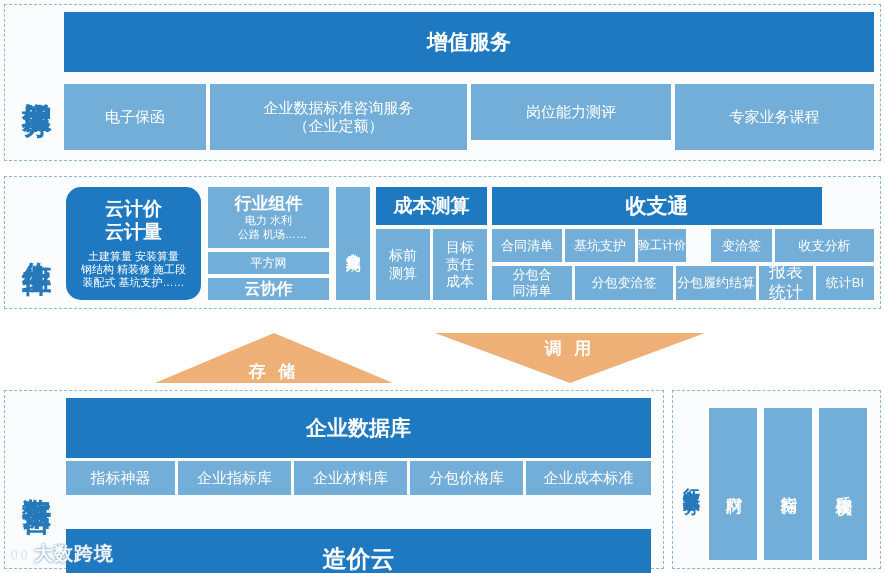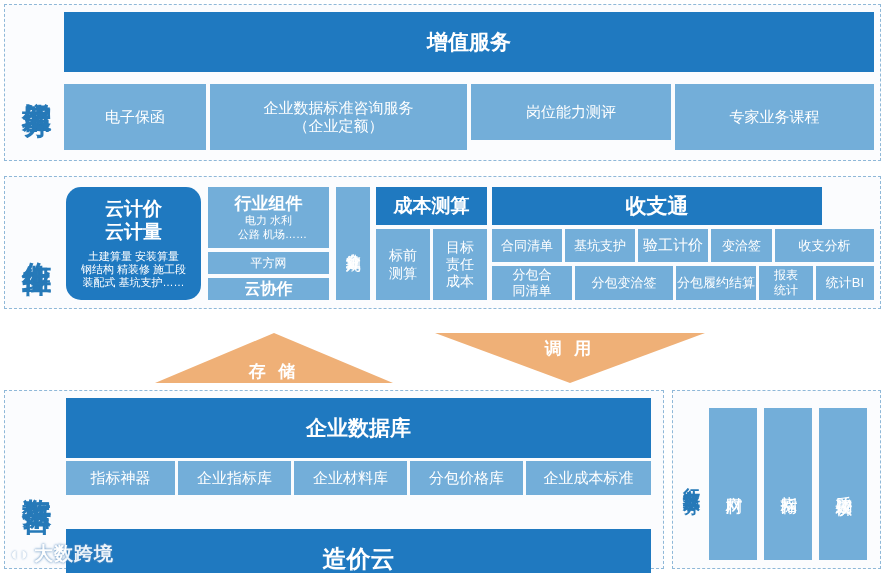--- a/index.html
+++ b/index.html
@@ -139,34 +139,34 @@
   <div class="bar lt" style="left:433px;top:229px;width:54px;height:71px;font-size:14px;flex-direction:column;">
     <span>目标</span>
     <span>责任</span>
     <span>成本</span>
   </div>
 
   <div class="bar dk" style="left:492px;top:187px;width:330px;height:38px;font-size:21px;font-weight:bold;">收支通</div>
 
   <div class="bar lt" style="left:492px;top:229px;width:70px;height:33px;font-size:13px;">合同清单</div>
   <div class="bar lt" style="left:565px;top:229px;width:70px;height:33px;font-size:13px;">基坑支护</div>
-  <div class="bar lt" style="left:638px;top:229px;width:70px;height:33px;font-size:15px;">验工计价</div>
+  <div class="bar lt" style="left:638px;top:229px;width:48px;height:33px;font-size:12px;">验工计价</div>
   <div class="bar lt" style="left:711px;top:229px;width:61px;height:33px;font-size:13px;">变洽签</div>
   <div class="bar lt" style="left:775px;top:229px;width:99px;height:33px;font-size:13px;">收支分析</div>
 
   <div class="bar lt" style="left:492px;top:266px;width:80px;height:34px;font-size:13px;flex-direction:column;">
     <span>分包合</span>
     <span>同清单</span>
   </div>
   <div class="bar lt" style="left:575px;top:266px;width:98px;height:34px;font-size:13px;">分包变洽签</div>
   <div class="bar lt" style="left:676px;top:266px;width:80px;height:34px;font-size:13px;flex-direction:row;">
     <span>分包履</span>
     <span>约结算</span>
   </div>
-  <div class="bar lt" style="left:759px;top:266px;width:54px;height:34px;font-size:12px;flex-direction:column;">
+  <div class="bar lt" style="left:759px;top:266px;width:54px;height:34px;font-size:17px;flex-direction:column;">
     <span>报表</span>
     <span>统计</span>
   </div>
   <div class="bar lt" style="left:816px;top:266px;width:58px;height:34px;font-size:13px;">统计BI</div>
 
   <div class="arrow up" style="left:155px;top:333px;width:238px;height:50px;">
     <div class="tri"></div>
     <div class="cap">存 储</div>
   </div>
 

